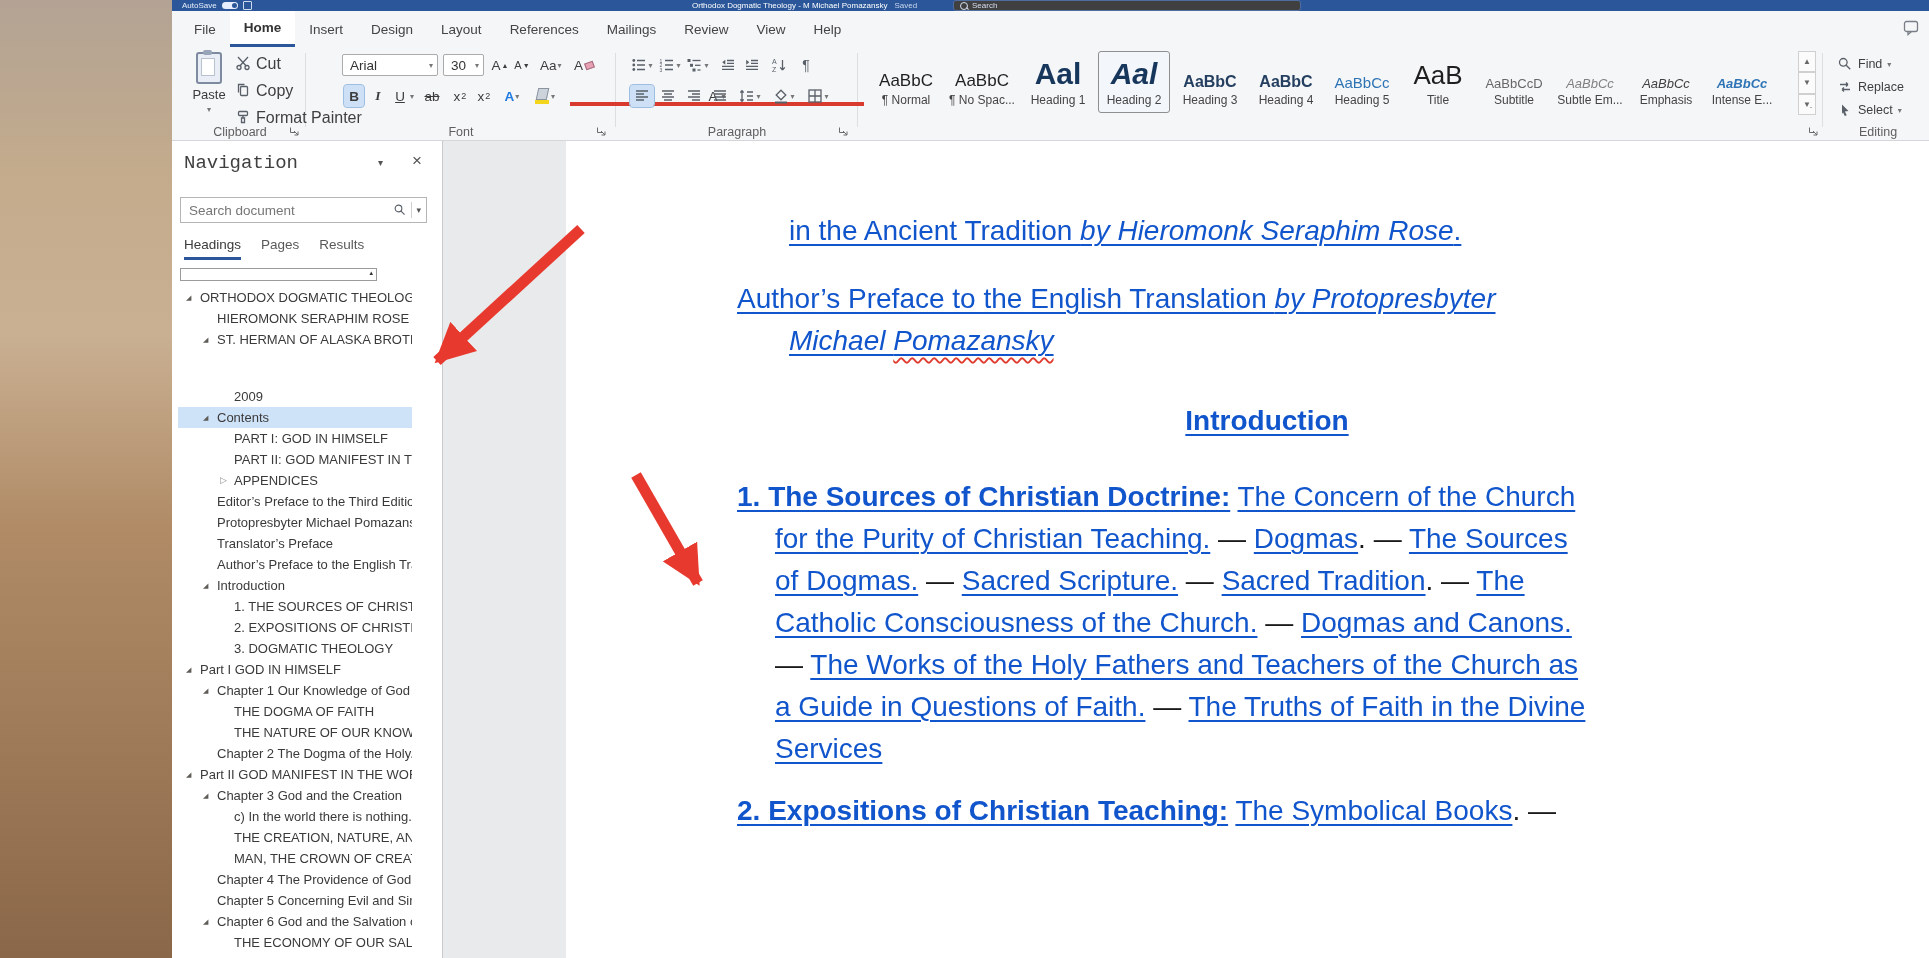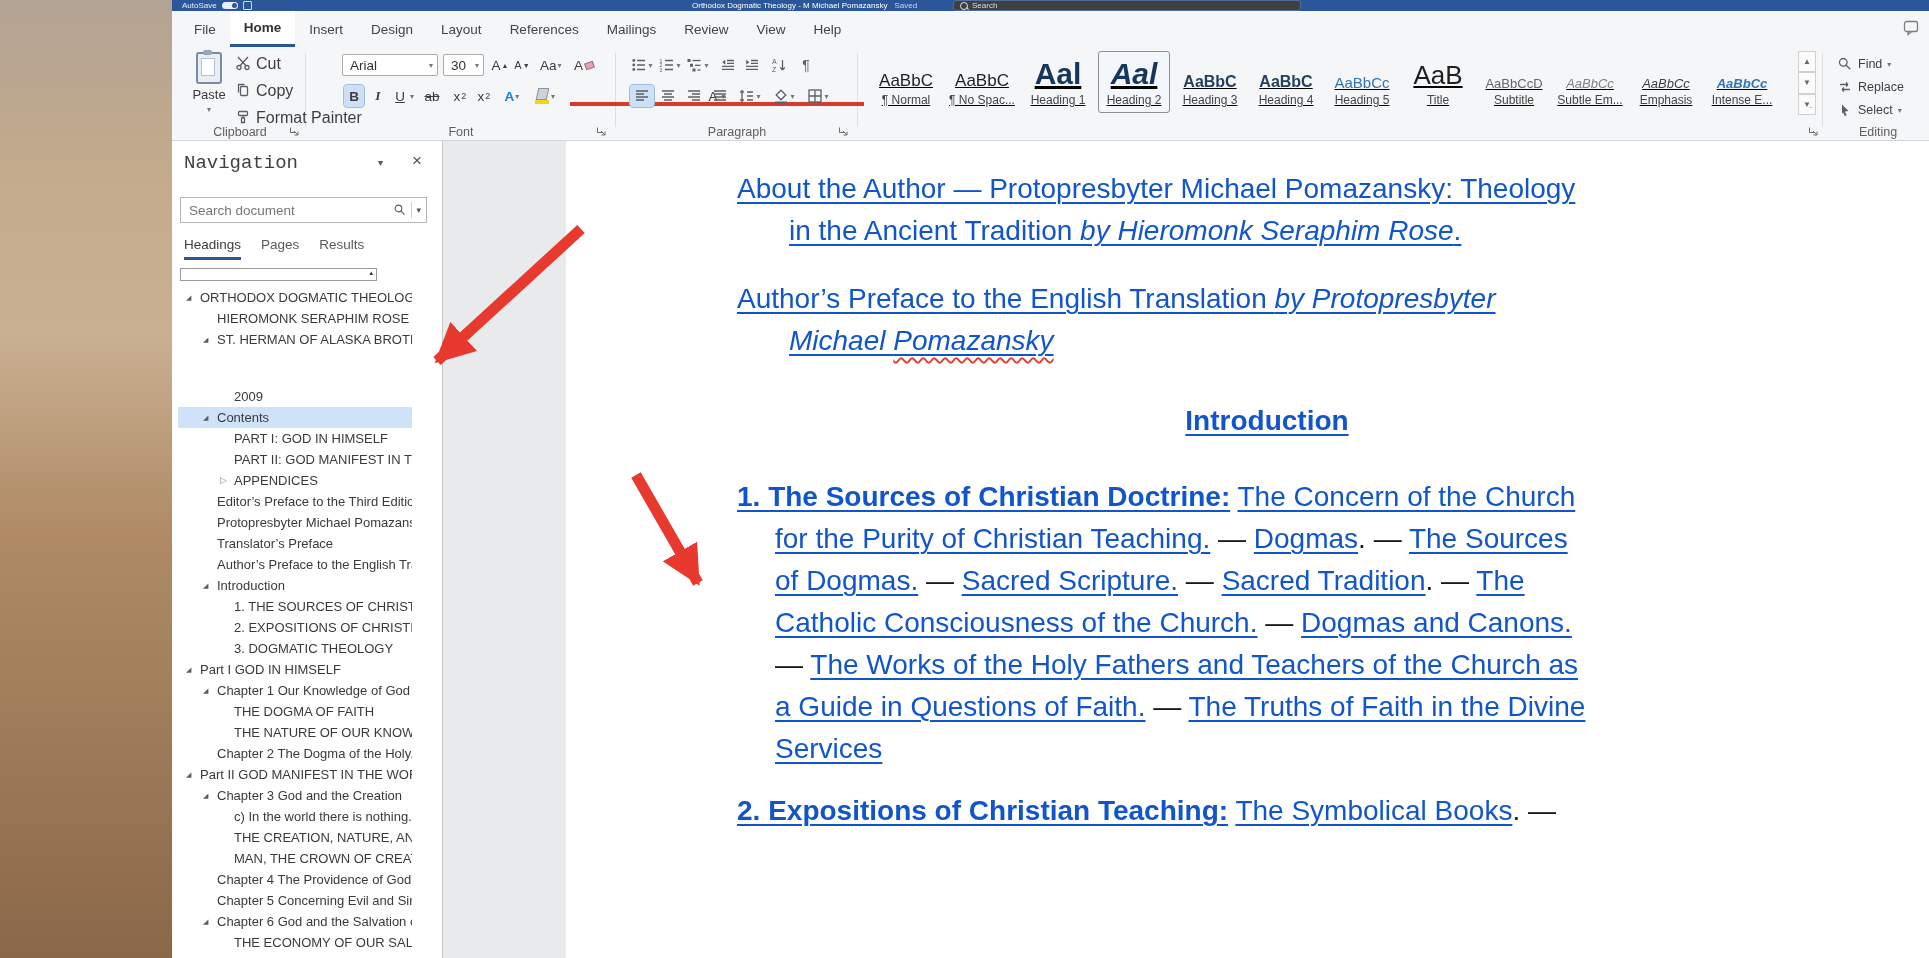--- a/index.html
+++ b/index.html
@@ -66,21 +66,21 @@
   .eff{color:#1f7ae0;font-weight:bold;}
   .eraser{display:inline-block;width:7px;height:5px;background:#e8a0b4;border:1px solid #a06b7c;transform:rotate(-20deg);margin-left:1px;}
 
   
   .ibtn{position:absolute;width:24px;height:22px;display:flex;align-items:center;justify-content:center;border-radius:3px;gap:1px;}
   .ibtn.sel{background:#cde0f6;outline:1px solid #9dbfe4;}
   .pil{font-size:14px;color:#5a6068;}
 
   
   .stylegal{position:absolute;left:6px;top:4px;width:922px;height:64px;display:flex;gap:4px;overflow:hidden;}
-  .sitem{width:66px;height:58px;padding:1px 2px;border:1px solid transparent;border-radius:3px;overflow:hidden;flex:0 0 auto;text-decoration:underline;}
+  .sitem{width:66px;height:58px;padding:1px 2px;border:1px solid transparent;border-radius:3px;overflow:hidden;flex:0 0 auto;}
   .sitem.sel{border-color:#8f8f8f;background:#f3f6fb;}
   .sprev{height:38px;display:flex;align-items:flex-end;justify-content:center;white-space:nowrap;overflow:hidden;}
   .slab{font-size:12px;color:#444;text-align:center;margin-top:2px;white-space:nowrap;overflow:hidden;}
   .sprev.normal,.sprev.nospace{font-size:17px;color:#1f1f1f;}
   .sprev.h1{font-size:30px;font-weight:bold;color:#16365c;}
   .sprev.h2{font-size:30px;font-weight:bold;font-style:italic;color:#16365c;}
   .sprev.h3,.sprev.h4{font-size:16px;font-weight:bold;color:#243f60;}
   .sprev.h5{font-size:15px;color:#2e74b5;}
   .sprev.title{font-size:26px;color:#1f1f1f;}
   .sprev.subtitle{font-size:13px;color:#666;}
@@ -507,21 +507,21 @@
           <div class="navrow" style="padding-left: 39px;"><span class="mk exp" style="left: 25px;">◢</span><span>Chapter 6 God and the Salvation of...</span></div>
           <div class="navrow" style="padding-left: 56px;"><span>THE ECONOMY OF OUR SALVA...</span></div>
           <div class="navrow" style="padding-left: 56px;"><span>THE PREPARATION OF THE HU...</span></div>
           <div class="navrow" style="padding-left: 56px;"><span>THE INCARNATION OF THE SO...</span></div>
         </div>
     </aside>
 
     <div class="canvas">
       <div class="page">
         <div class="doc" id="doc">
-            <p class="dp pref"><span class="seg-link">About the Author — Protopresbyter Michael Pomazansky: Theology</span><br><span class="seg-link">in the Ancient Tradition </span><span class="seg-link-i">by Hieromonk Seraphim Rose</span><span class="seg-link">.</span></p>
+            <p class="dp pref"><br><span class="seg-link">in the Ancient Tradition </span><span class="seg-link-i">by Hieromonk Seraphim Rose</span><span class="seg-link">.</span></p>
             <p class="dp pref"><span class="seg-link">Author’s Preface to the English Translation </span><span class="seg-link-i">by Protopresbyter</span><br><span class="seg-link-i">Michael </span><span class="seg-link-i"><span class="sq">Pomazansky</span></span></p>
             <p class="dp intro"><span class="seg-link-b">Introduction</span></p>
             <p class="dp item"><span class="seg-link-b">1. The Sources of Christian Doctrine:</span><span class="seg-plain"> </span><span class="seg-link">The Concern of the Church</span><br><span class="seg-link">for the Purity of Christian Teaching.</span><span class="seg-plain"> — </span><span class="seg-link">Dogmas</span><span class="seg-plain">. — </span><span class="seg-link">The Sources</span><br><span class="seg-link">of Dogmas.</span><span class="seg-plain"> — </span><span class="seg-link">Sacred Scripture.</span><span class="seg-plain"> — </span><span class="seg-link">Sacred Tradition</span><span class="seg-plain">. — </span><span class="seg-link">The</span><br><span class="seg-link">Catholic Consciousness of the Church.</span><span class="seg-plain"> — </span><span class="seg-link">Dogmas and Canons.</span><br><span class="seg-plain">— </span><span class="seg-link">The Works of the Holy Fathers and Teachers of the Church as</span><br><span class="seg-link">a Guide in Questions of Faith.</span><span class="seg-plain"> — </span><span class="seg-link">The Truths of Faith in the Divine</span><br><span class="seg-link">Services</span></p>
             <p class="dp item"><span class="seg-link-b">2. Expositions of Christian Teaching:</span><span class="seg-plain"> </span><span class="seg-link">The Symbolical Books</span><span class="seg-plain">. —</span></p>
           </div>
       </div>
     </div>
   </div>
 
   <svg class="arrows" width="1929" height="958" viewBox="0 0 1929 958">

